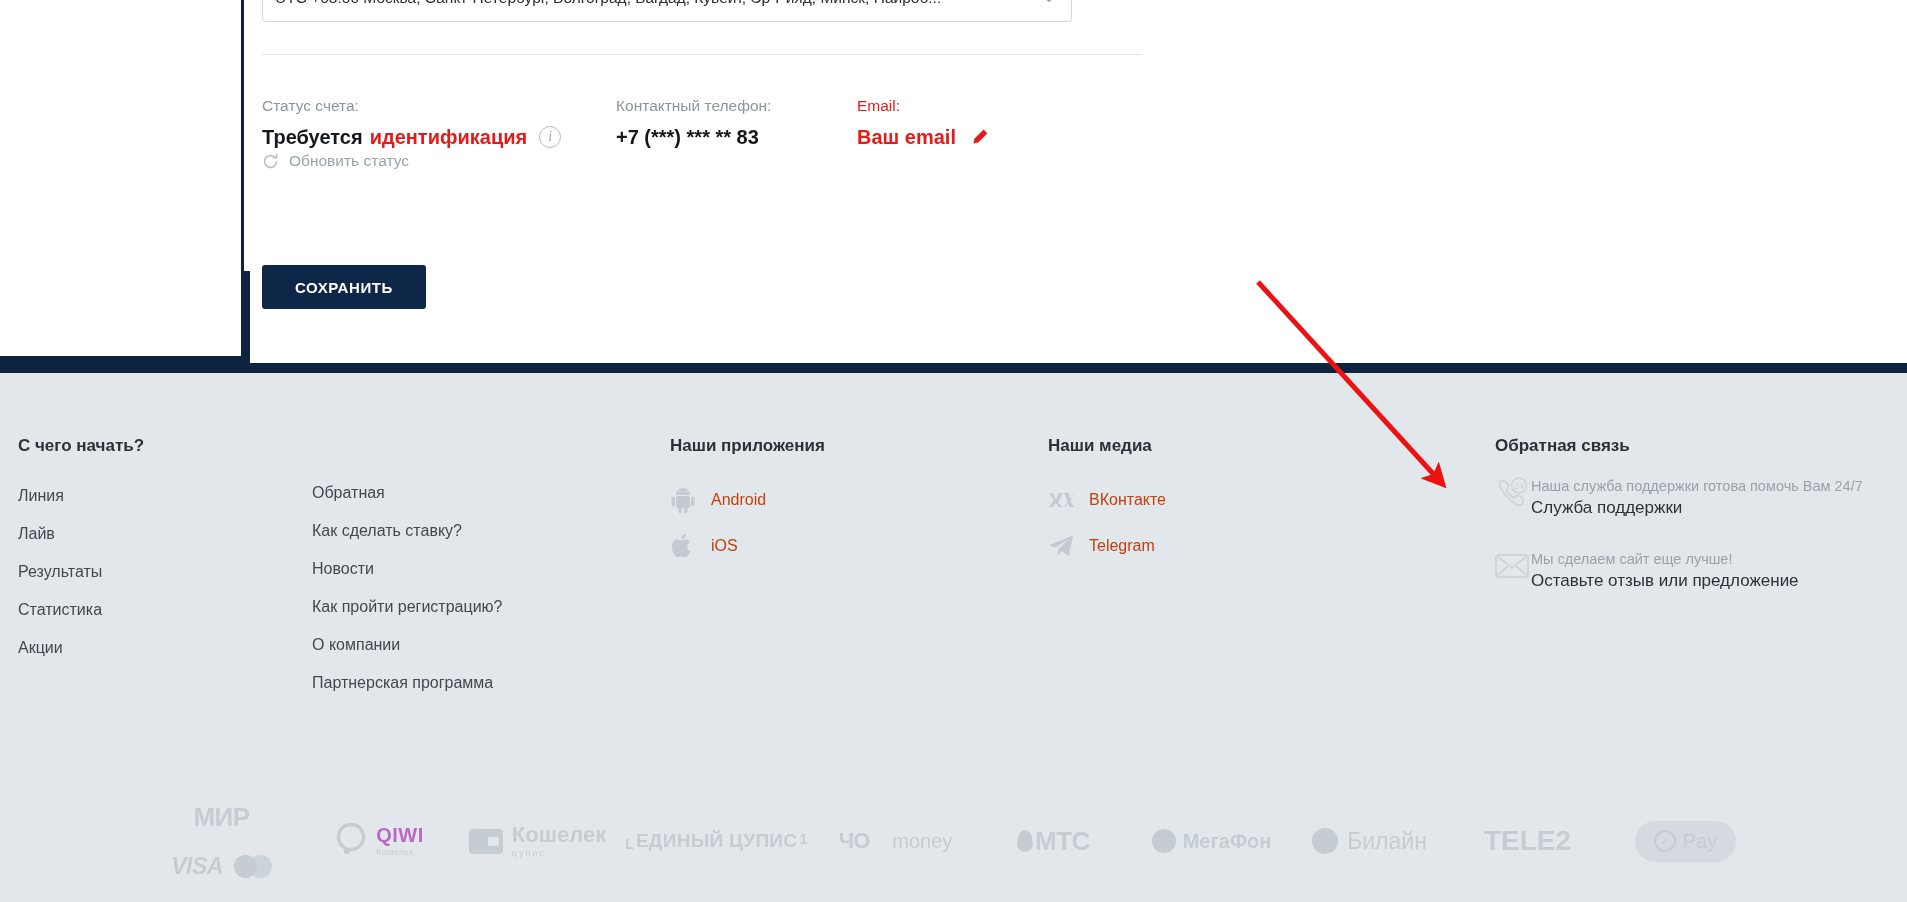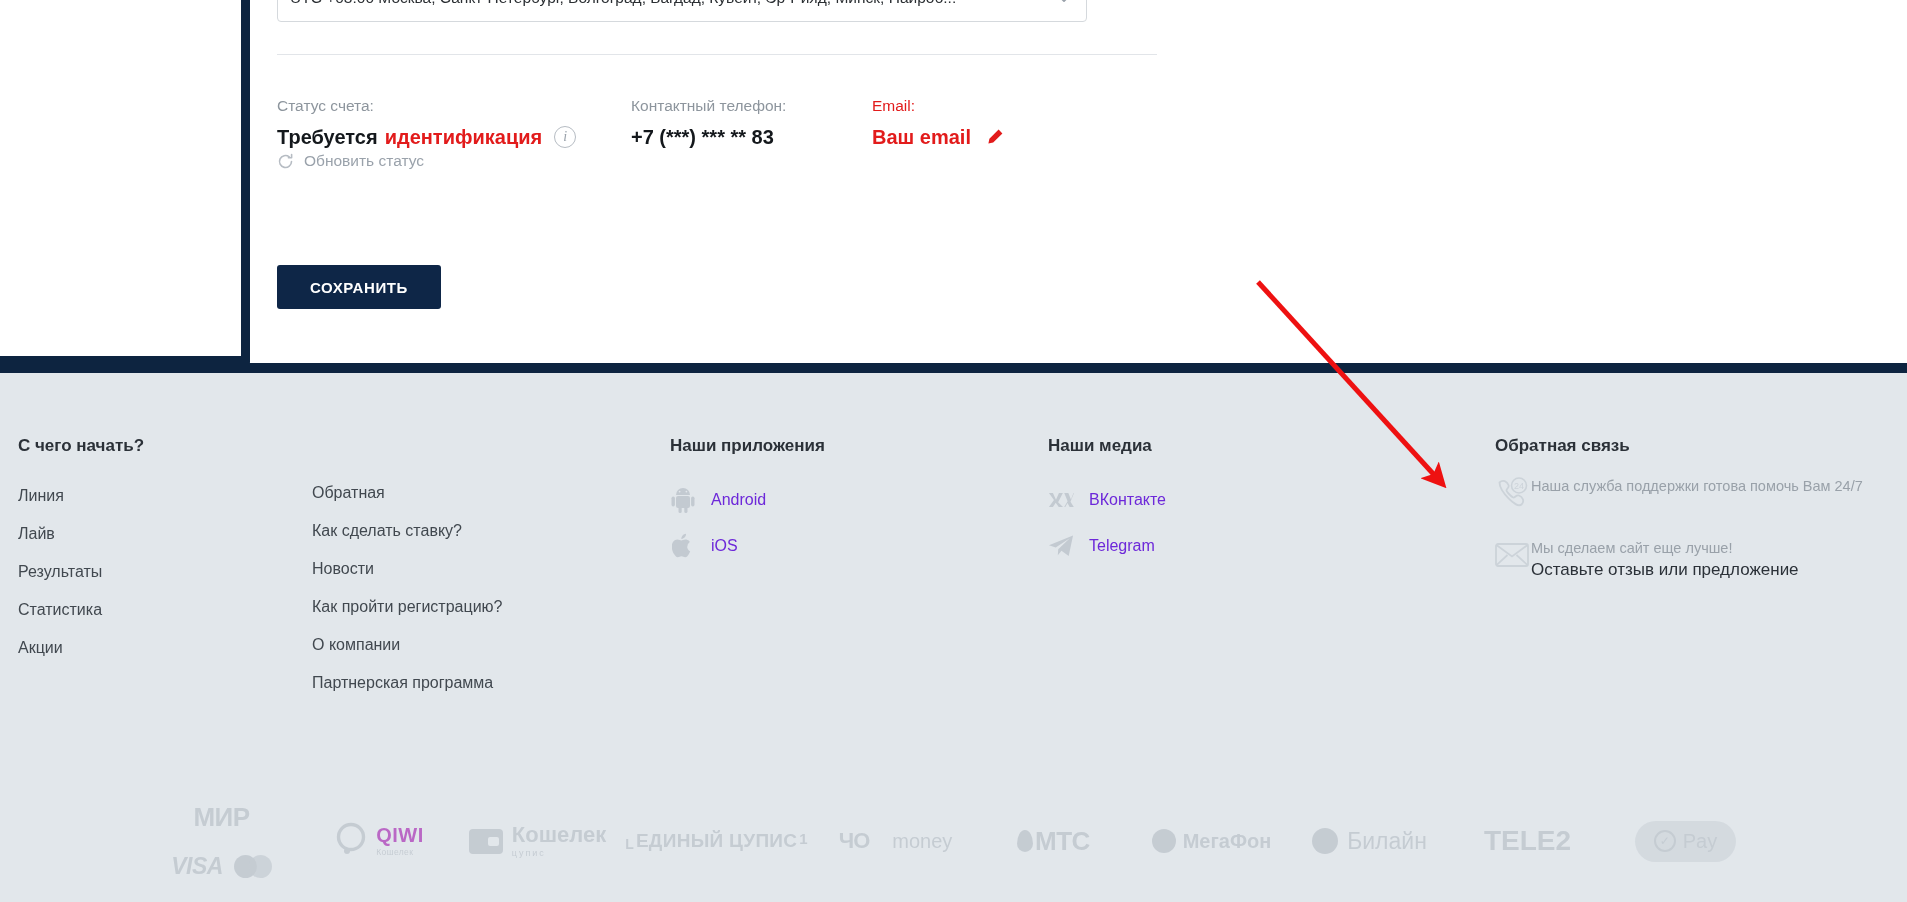--- a/index.html
+++ b/index.html
@@ -33,21 +33,21 @@
   
   .navy-strip {
     position: absolute;
     left: 0; top: 363px;
     width: 1907px; height: 10px;
     background: #0d2440;
   }
 
   .form-panel {
     position: absolute;
-    left: 259px; top: 0;
+    left: 244px; top: 0;
     width: 1648px; height: 271px;
     background: #ffffff;
   }
 
   .tz-select {
     position: absolute;
     left: 18px; top: -26px;
     width: 810px; height: 48px;
     background: #ffffff;
     border: 1px solid #d5d9dd;
@@ -183,21 +183,21 @@
     line-height: 38px;
     text-decoration: none;
     white-space: nowrap;
   }
 
   .app-link, .media-link {
     display: flex;
     align-items: center;
     gap: 15px;
     font-size: 16px;
-    color: #6d28d9;
+    color: #c2410c;
     text-decoration: none;
     height: 46px;
   }
   .app-ico, .media-ico {
     width: 26px; height: 26px;
     display: inline-flex;
     align-items: center; justify-content: center;
     color: #c3cad1;
     flex: none;
   }
@@ -466,20 +466,21 @@
       <a class="fb-item">
         <span class="fb-ico">
           <svg width="36" height="32" viewBox="0 0 36 32" fill="none" xmlns="http://www.w3.org/2000/svg">
             <path d="M4.5 5.5c3.5-3.5 7.5-1 9 2.5 1 2.3-1.5 3.5-2 5 -.5 1.5 6 8 7.5 7.5 1.5-.5 2.7-3 5-2 3.5 1.5 6 5.5 2.5 9-4.5 4.5-22-13-22-22z" stroke="#ccd3d9" stroke-width="1.8" stroke-linejoin="round"></path>
             <circle cx="24" cy="8.5" r="7.5" stroke="#ccd3d9" stroke-width="1.6"></circle>
             <text x="24" y="12" text-anchor="middle" font-family="Liberation Sans, sans-serif" font-size="9" fill="#ccd3d9">24</text>
           </svg>
         </span>
         <span>
           <span class="fb-sub">Наша служба поддержки готова помочь Вам 24/7</span>
+          <span class="fb-main" style="display:block">Служба поддержки</span>
         </span>
       </a>
 
       <a class="fb-item">
         <span class="fb-ico">
           <svg width="36" height="28" viewBox="0 0 36 28" fill="none" xmlns="http://www.w3.org/2000/svg">
             <rect x="1" y="3" width="32" height="22" rx="2" stroke="#ccd3d9" stroke-width="1.8"></rect>
             <path d="M1.8 4.2 17 15.5 32.2 4.2M1.8 23.8 12.5 14M32.2 23.8 21.5 14" stroke="#ccd3d9" stroke-width="1.7"></path>
           </svg>
         </span>

